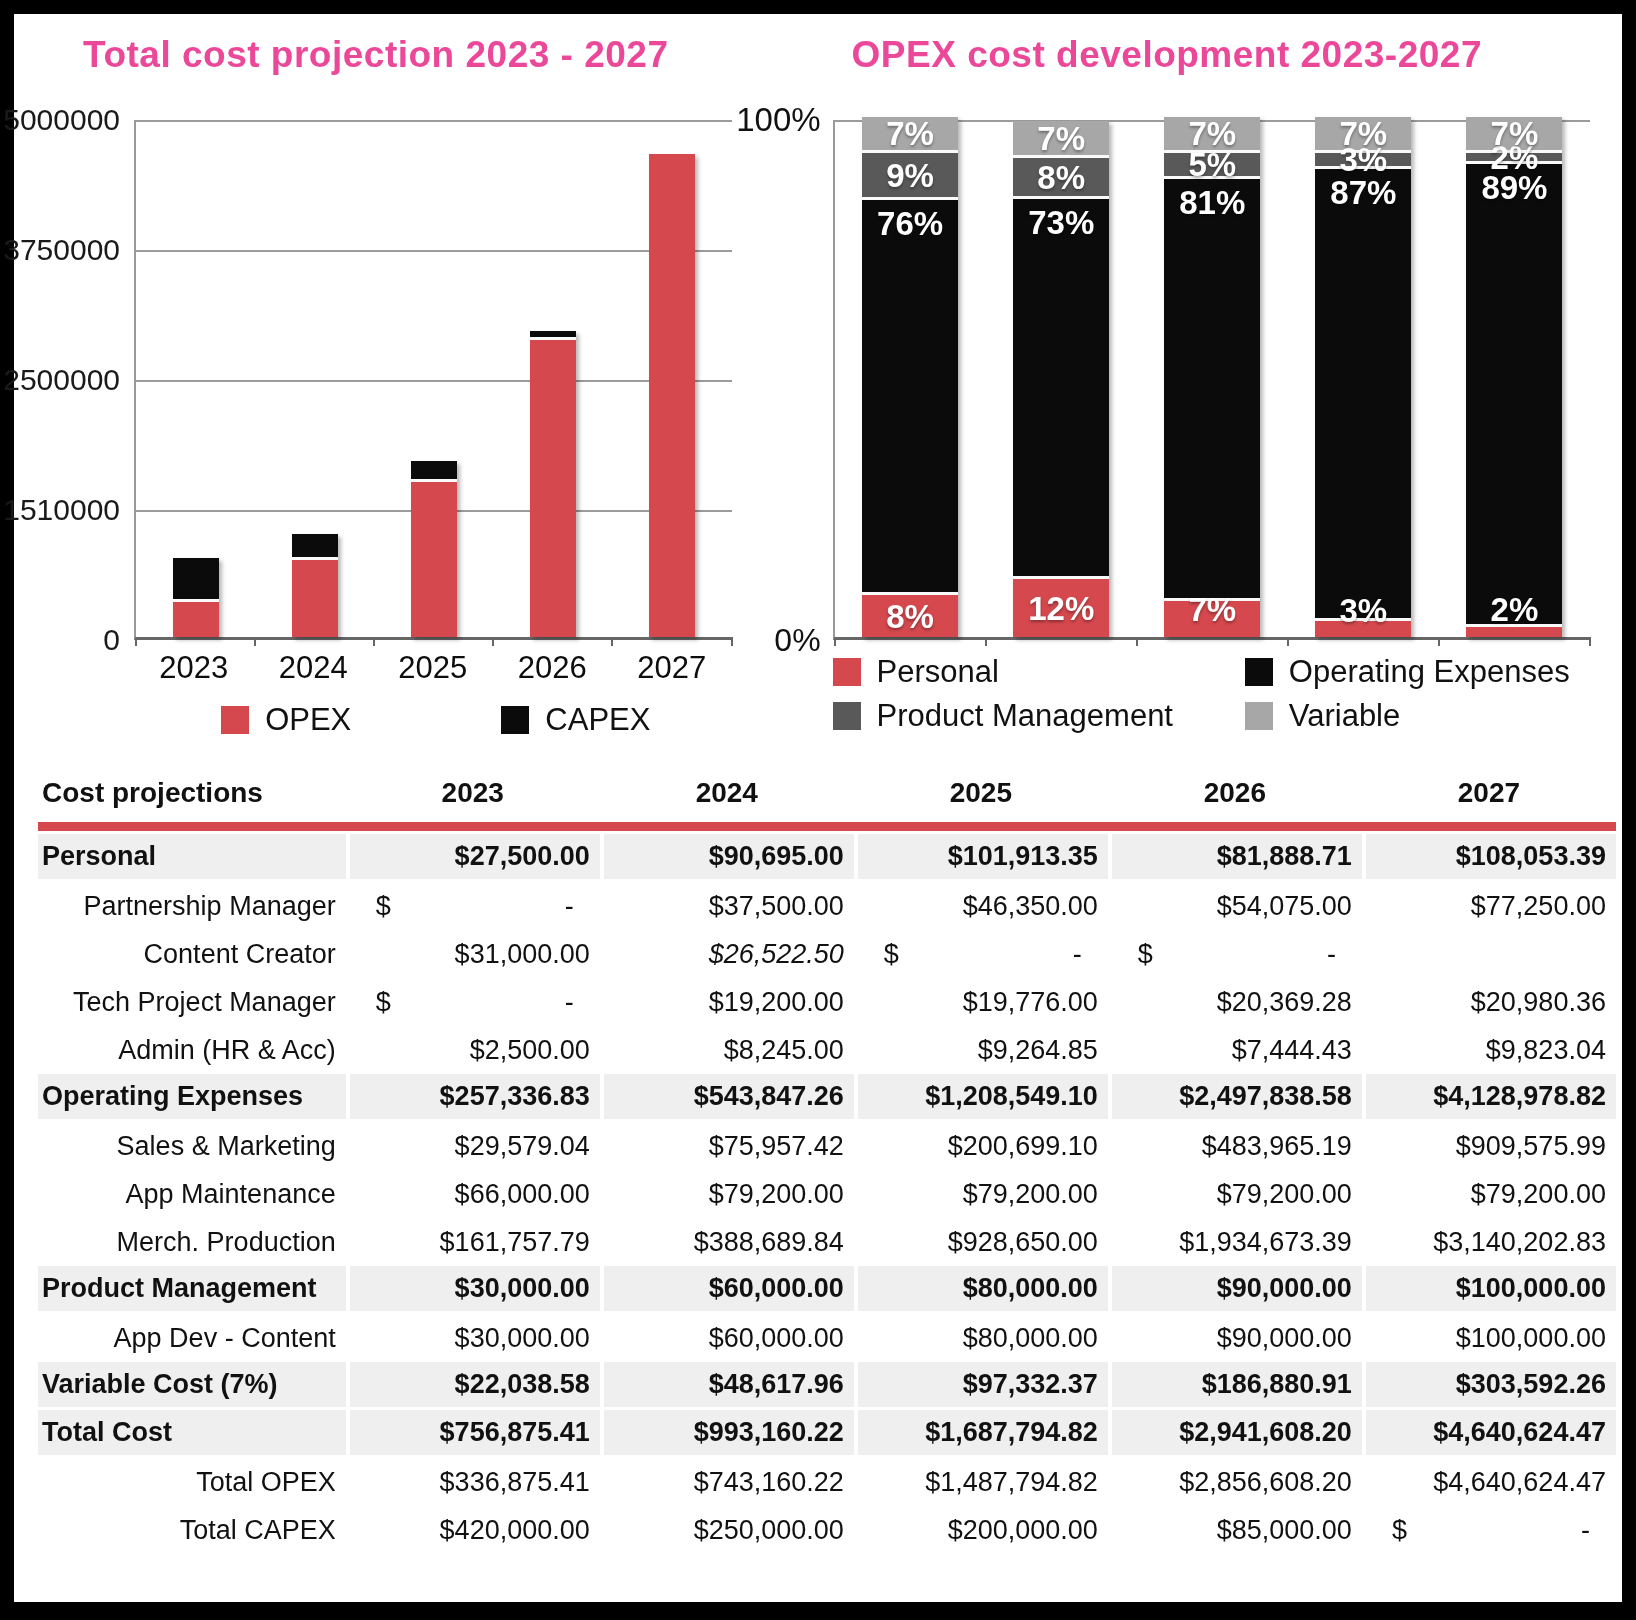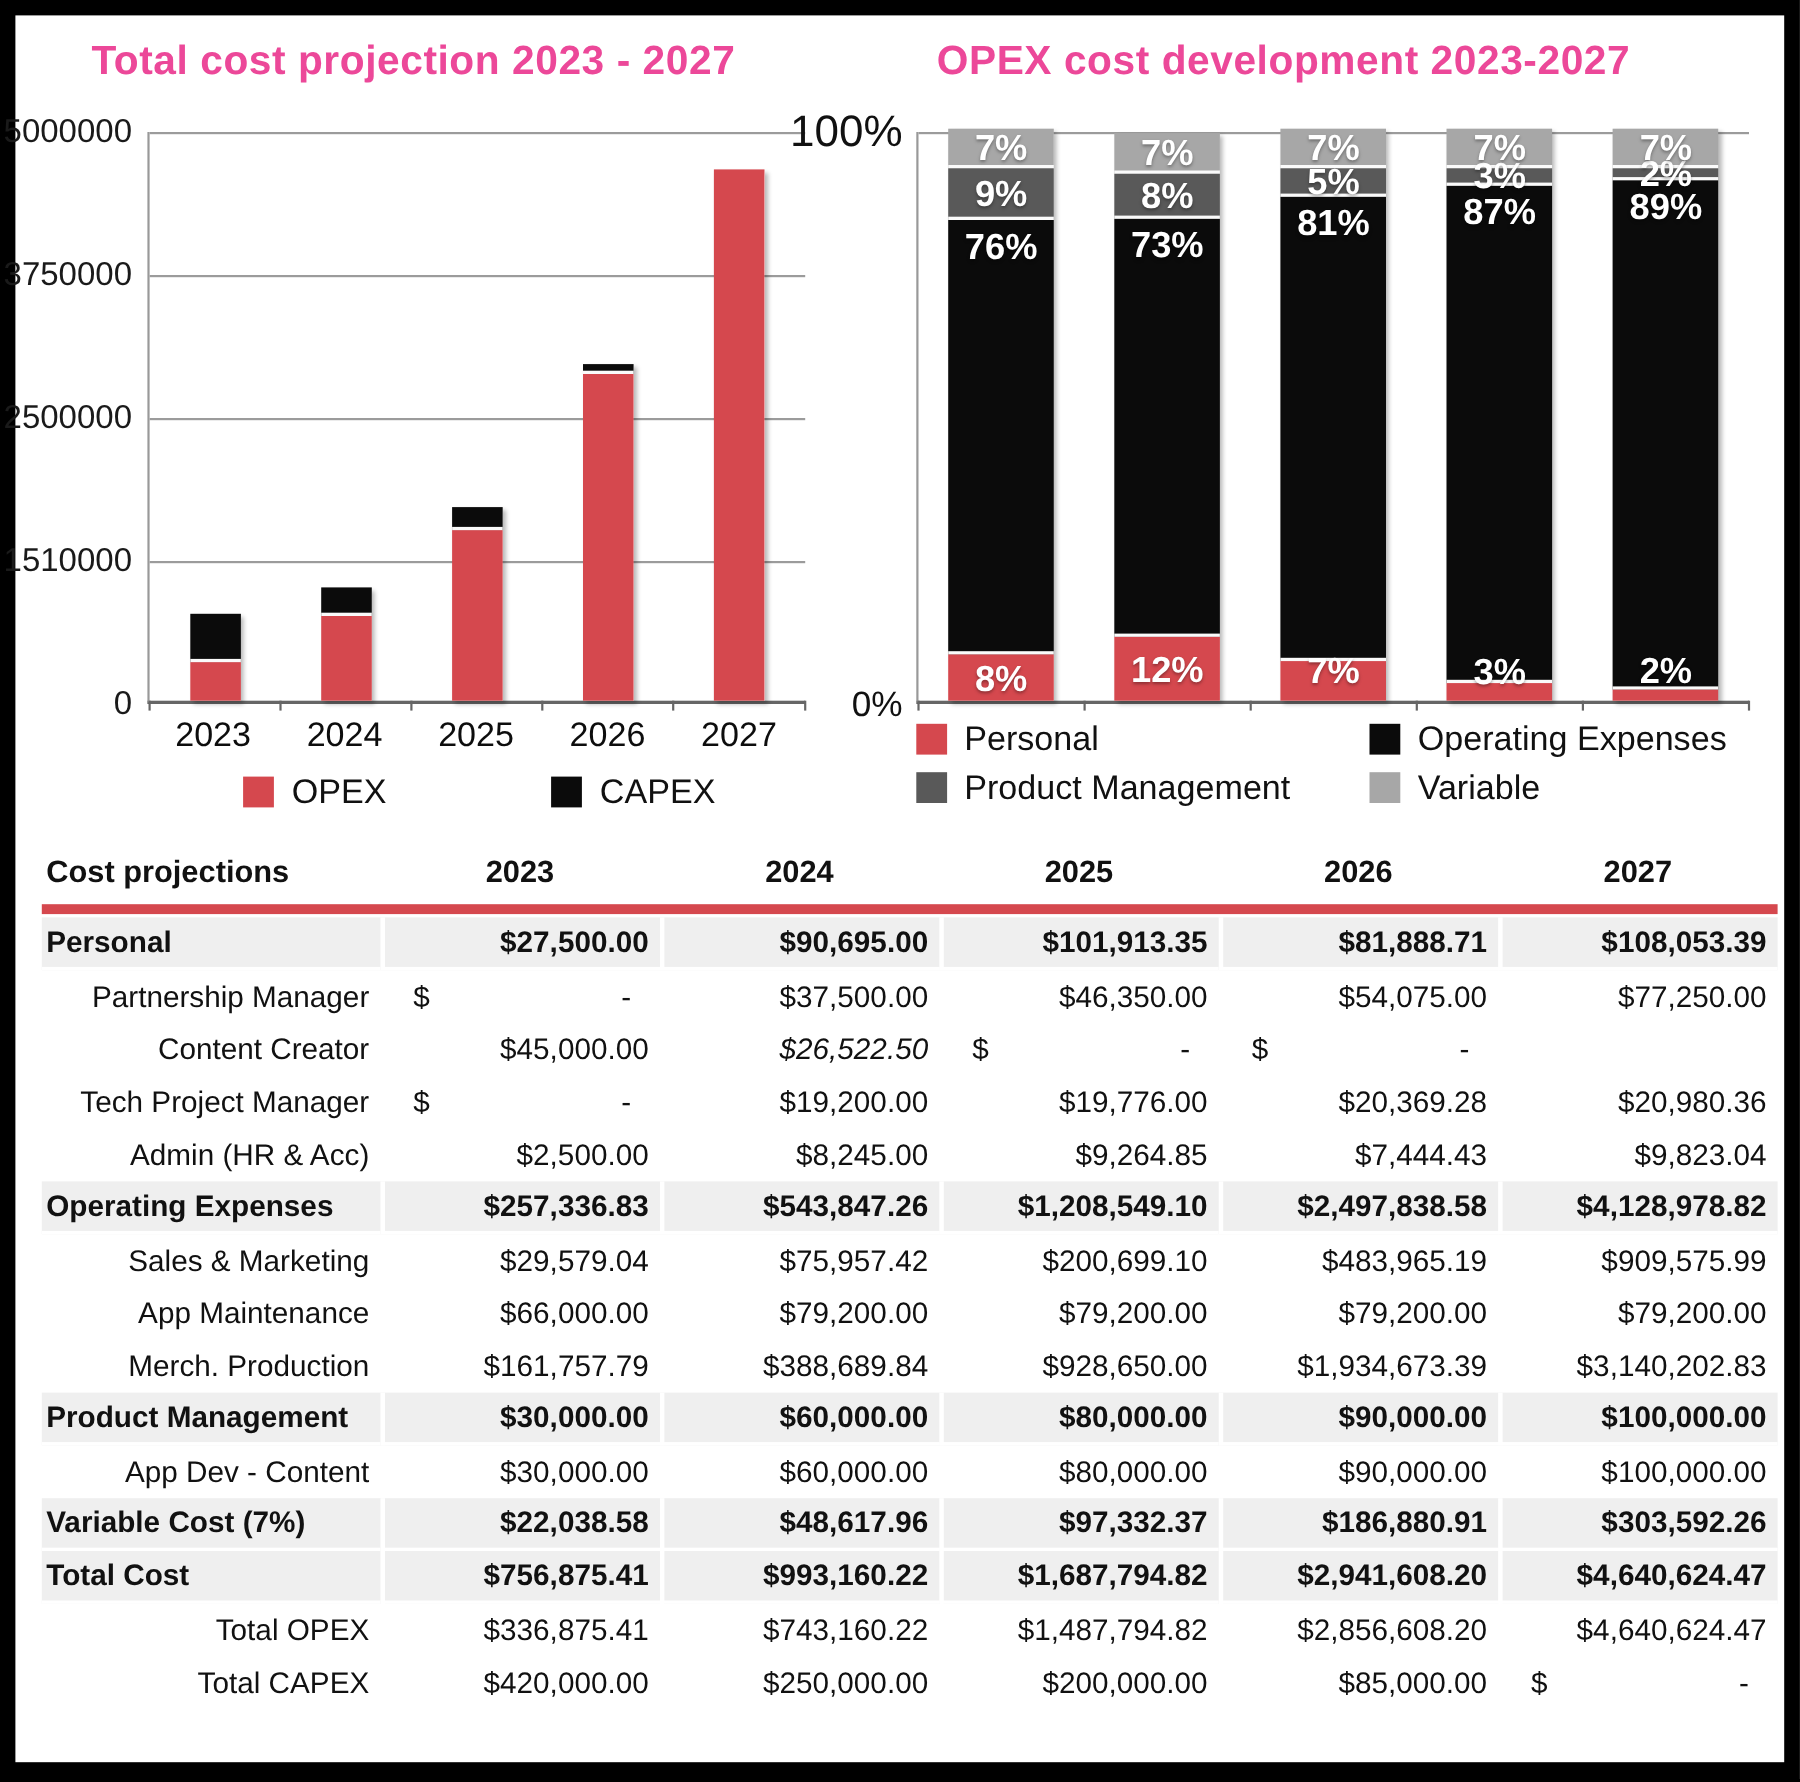--- a/index.html
+++ b/index.html
@@ -12,21 +12,21 @@
   .panel{box-sizing:border-box;}
   .panel-left{width:45%;}
   .panel-right{width:55%;padding-right:26px;}
   .chart-title{margin:14px 0 0;font-size:37px;font-weight:bold;text-align:center;letter-spacing:.5px;color:#ec4899;}
   .chart-body{display:flex;margin-top:44px;height:520px;}
 
   .left-yaxis{width:120px;position:relative;flex:0 0 auto;}
   .ytick{position:absolute;right:14px;transform:translateY(-50%);font-size:30px;color:#1a1a1a;white-space:nowrap;}
 
   .right-yaxis{width:95px;position:relative;flex:0 0 auto;}
-  .pct-top{position:absolute;right:12px;top:0;transform:translateY(-50%);font-size:40px;}
+  .pct-top{position:absolute;right:12px;top:0;transform:translateY(-50%);font-size:33px;}
   .pct-bottom{position:absolute;right:12px;bottom:0;transform:translateY(50%);font-size:32px;}
 
   .plot{flex:1;position:relative;border-left:2px solid #999;border-bottom:3px solid #666;margin-right:6px;}
   .gridline{position:absolute;left:0;right:0;height:2px;background:#9b9b9b;}
   .xtick{position:absolute;top:100%;width:2px;height:9px;background:#666;transform:translateX(-1px);}
 
   .bars{position:absolute;left:0;right:0;top:0;bottom:0;display:flex;align-items:flex-end;}
   .slot{flex:1;display:flex;justify-content:center;align-items:flex-end;height:100%;}
   .bar{display:flex;flex-direction:column-reverse;box-shadow:3px 3px 4px rgba(0,0,0,.28);}
   .lbar{width:46px;}
@@ -290,21 +290,21 @@
               <span>$</span>
               <span>-</span>
             </div>
             <div class="tcell val">$37,500.00</div>
             <div class="tcell val">$46,350.00</div>
             <div class="tcell val">$54,075.00</div>
             <div class="tcell val">$77,250.00</div>
           </div>
           <div class="trow sub">
             <div class="tcell label">Content Creator</div>
-            <div class="tcell val">$45,000.00</div>
+            <div class="tcell val">$31,000.00</div>
             <div class="tcell val italic">$26,522.50</div>
             <div class="tcell val dash">
               <span>$</span>
               <span>-</span>
             </div>
             <div class="tcell val dash">
               <span>$</span>
               <span>-</span>
             </div>
           </div>

